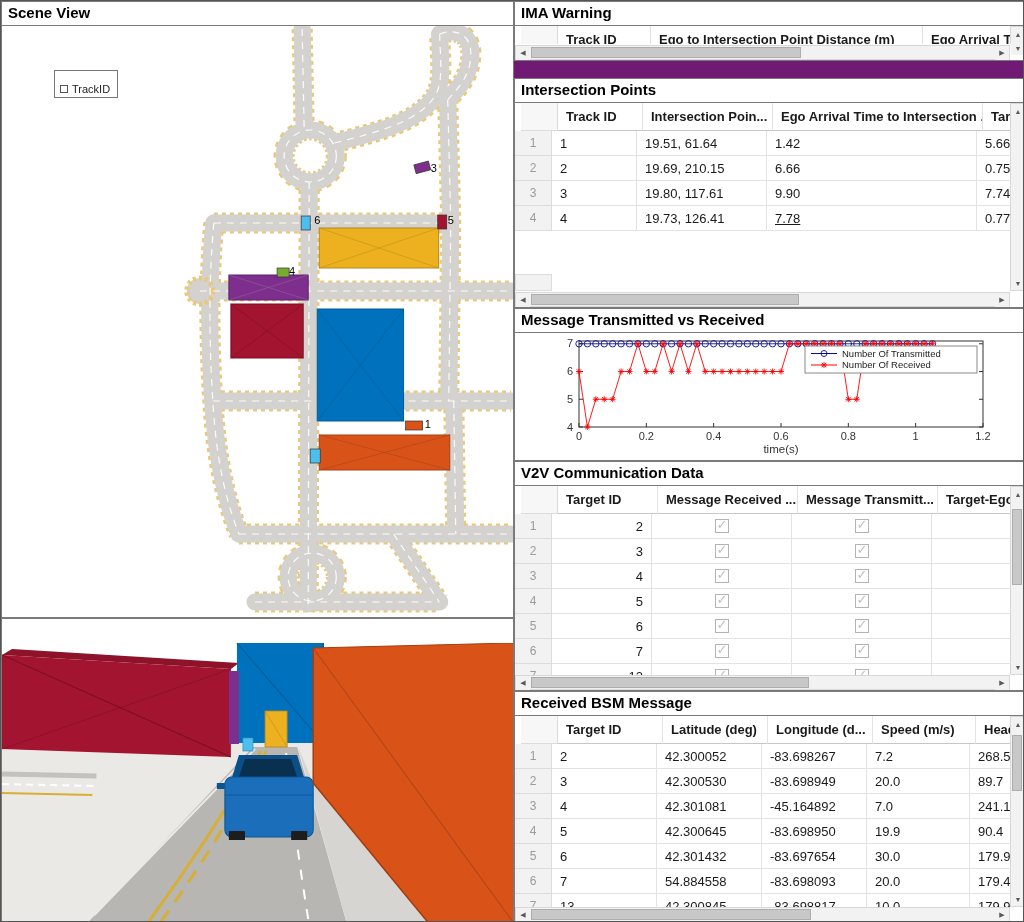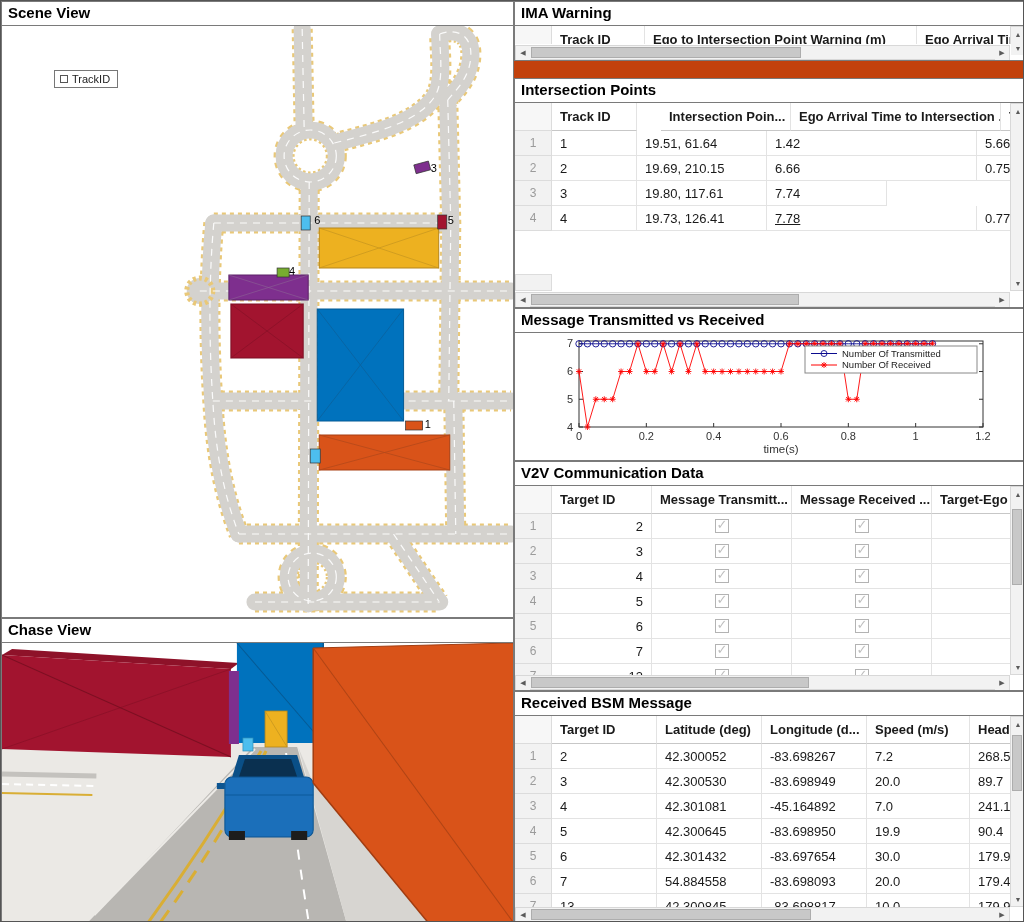--- a/index.html
+++ b/index.html
@@ -1,41 +1,41 @@
 <!DOCTYPE html>
 <html><head>
 <meta charset="utf-8">
 <style>
   * { box-sizing: border-box; margin: 0; padding: 0; }
   html,body { background:#fff; font-family:"Liberation Sans", sans-serif; }
-  #app { position:relative; width:1024px; height:922px; background:#c2410c; border:1px solid #555; overflow:hidden; }
+  #app { position:relative; width:1024px; height:922px; background:#701a75; border:1px solid #555; overflow:hidden; }
   .panel { position:absolute; border:1px solid #7a7a7a; background:#fff; overflow:hidden; }
   .panel-title { height:24px; line-height:22px; padding-left:6px; font-weight:bold; font-size:15px; color:#000; background:#fff; border-bottom:1px solid #7a7a7a; white-space:nowrap; }
   .panel-body { position:absolute; top:24px; left:0; right:0; bottom:0; background:#fff; }
   
   .tbl-viewport { position:absolute; top:0; left:0; overflow:hidden; background:#fff; }
   .trow { display:flex; height:25px; }
-  .thead { height:28px; }
+  .thead { height:28px;padding-left:6px; }
   .tcell, .hcell, .rownum { flex:none; border-right:1px solid #e3e3e3; border-bottom:1px solid #e3e3e3; font-size:13px; padding:0 8px; display:flex; align-items:center; overflow:hidden; white-space:nowrap; background:#fff; color:#1a1a1a; }
   .hcell { font-weight:bold; border-bottom:1px solid #c7c7c7; }
   .rownum { width:37px; justify-content:center; padding:0; background:#f2f2f2; color:#9b9b9b; font-size:12px; border-color:#dcdcdc; }
   .thead .rownum { background:#f7f7f7; }
   .cb-cell { justify-content:center; }
   .checkbox { width:14px; height:14px; border:1px solid #b3b3b3; background:#fff; position:relative; flex:none; }
   .checkbox.checked::after { content:"\2713"; position:absolute; left:1px; top:-3px; font-size:13px; color:#bfbfbf; }
   .rownum-stub { position:absolute; left:0; width:37px; height:17px; background:#f2f2f2; border:1px solid #dcdcdc; }
   
   .sb-h { position:absolute; height:15px; background:#f2f2f2; border:1px solid #d8d8d8; display:flex; }
   .sb-v { position:absolute; width:14px; background:#f2f2f2; border:1px solid #d8d8d8; display:flex; flex-direction:column; }
   .sb-arrow { flex:none; width:14px; height:14px; display:flex; align-items:center; justify-content:center; font-size:7px; color:#5a5a5a; background:#f2f2f2; }
   .sb-track { flex:1; position:relative; }
   .sb-thumb-h { position:absolute; top:1px; bottom:1px; background:#c8c8c8; border:1px solid #adadad; }
   .sb-thumb-v { position:absolute; left:1px; right:1px; background:#c8c8c8; border:1px solid #adadad; }
   
-  .trackid-legend { position:absolute; left:52px; top:44px; background:#fff; border:1px solid #777; padding:2px 7px 2px 5px; font-size:11px; display:flex; align-items:center; gap:4px; color:#222; }
+  .trackid-legend { position:absolute; left:52px; top:44px; background:#fff; border:1px solid #777; padding:12px 7px 2px 5px; font-size:11px; display:flex; align-items:center; gap:4px; color:#222; }
   .legend-checkbox { width:8px; height:8px; border:1px solid #555; background:#fff; display:inline-block; }
   svg { display:block; }
 </style>
 </head>
 <body>
 
 <div id="app">
 
 <section class="panel" style="left:0;top:0;width:513px;height:617px">
   <div class="panel-title">Scene View</div>
@@ -105,21 +105,20 @@
       </g>
     </svg>
     <div class="trackid-legend">
       <span class="legend-checkbox"></span>
       <span>TrackID</span>
     </div>
   </div>
 </section>
 
 <section class="panel" style="left:0;top:617px;width:513px;height:305px">
-  <div class="panel-title">Chase View</div>
   <div class="panel-body">
     <svg viewBox="0 0 509 279" preserveAspectRatio="none" style="position:absolute;inset:0;width:100%;height:100%">
       <rect x="0" y="98" width="509" height="181" fill="#ebe9e5"></rect>
       <g>
         <line x1="0" y1="131" x2="94" y2="133" stroke="#c4c2be" stroke-width="5"></line>
         <line x1="0" y1="141" x2="92" y2="143" stroke="#ffffff" stroke-width="2" stroke-dasharray="7 5"></line>
         <line x1="0" y1="150" x2="90" y2="152" stroke="#d9ae35" stroke-width="2"></line>
       </g>
       <polygon points="86,279 250,104 294,104 343,279" fill="#b8b6b2"></polygon>
       <polygon points="343,279 424,279 310,140 295,104" fill="#d7d5d1"></polygon>
@@ -166,21 +165,21 @@
   </div>
 </section>
 
 <section class="panel" style="left:513px;top:0;width:511px;height:60px">
   <div class="panel-title">IMA Warning</div>
   <div class="panel-body">
     <div class="tbl-viewport" id="ima-table" style="right:14px;bottom:16px">
           <div class="trow thead">
             <div class="rownum"></div>
             <div class="hcell" style="width: 93px;">Track ID</div>
-            <div class="hcell" style="width: 272px;">Ego to Intersection Point Warning (m)</div>
+            <div class="hcell" style="width: 272px;">Ego to Intersection Point Distance (m)</div>
             <div class="hcell" style="width: 120px;">Ego Arrival Tim...</div>
           </div>
         </div>
     <div class="sb-v" style="top:0;bottom:16px;right:0">
           <div class="sb-arrow">▲</div>
           <div class="sb-track"></div>
           <div class="sb-arrow">▼</div>
         </div>
     <div class="sb-h" style="left:0;right:14px;bottom:0">
           <div class="sb-arrow">◀</div>
@@ -192,21 +191,21 @@
   </div>
 </section>
 
 <section class="panel" style="left:513px;top:77px;width:511px;height:230px">
   <div class="panel-title">Intersection Points</div>
   <div class="panel-body">
     <div class="tbl-viewport" id="int-table" style="right:14px;bottom:16px">
           <div class="trow thead">
             <div class="rownum"></div>
             <div class="hcell" style="width: 85px;">Track ID</div>
-            <div class="hcell" style="width: 130px; margin-left: 24px;">Intersection Poin...</div>
+            <div class="hcell" style="width: 130px;">Intersection Poin...</div>
             <div class="hcell" style="width: 210px;">Ego Arrival Time to Intersection ...</div>
             <div class="hcell" style="width: 120px;">Targe...</div>
           </div>
           <div class="trow">
             <div class="rownum">1</div>
             <div class="tcell" style="width: 85px;">1</div>
             <div class="tcell" style="width: 130px;">19.51, 61.64</div>
             <div class="tcell" style="width: 210px;">1.42</div>
             <div class="tcell" style="width: 120px;">5.66</div>
           </div>
@@ -214,20 +213,21 @@
             <div class="rownum">2</div>
             <div class="tcell" style="width: 85px;">2</div>
             <div class="tcell" style="width: 130px;">19.69, 210.15</div>
             <div class="tcell" style="width: 210px;">6.66</div>
             <div class="tcell" style="width: 120px;">0.75</div>
           </div>
           <div class="trow">
             <div class="rownum">3</div>
             <div class="tcell" style="width: 85px;">3</div>
             <div class="tcell" style="width: 130px;">19.80, 117.61</div>
+            <div class="tcell" style="width: 210px;">9.90</div>
             <div class="tcell" style="width: 120px;">7.74</div>
           </div>
           <div class="trow">
             <div class="rownum">4</div>
             <div class="tcell" style="width: 85px;">4</div>
             <div class="tcell" style="width: 130px;">19.73, 126.41</div>
             <div class="tcell" style="width: 210px; text-decoration: underline;">7.78</div>
             <div class="tcell" style="width: 120px;">0.77</div>
           </div>
         </div>
@@ -384,22 +384,22 @@
   </div>
 </section>
 
 <section class="panel" style="left:513px;top:460px;width:511px;height:230px">
   <div class="panel-title">V2V Communication Data</div>
   <div class="panel-body">
     <div class="tbl-viewport" id="v2v-table" style="right:14px;bottom:15px">
           <div class="trow thead">
             <div class="rownum"></div>
             <div class="hcell" style="width: 100px;">Target ID</div>
+            <div class="hcell" style="width: 140px;">Message Received ...</div>
             <div class="hcell" style="width: 140px;">Message Transmitt...</div>
-            <div class="hcell" style="width: 140px;">Message Received ...</div>
             <div class="hcell" style="width: 90px;">Target-Ego</div>
           </div>
           <div class="trow">
             <div class="rownum">1</div>
             <div class="tcell" style="width: 100px; justify-content: flex-end;">2</div>
             <div class="tcell cb-cell" style="width: 140px;">
               <div class="checkbox checked"></div>
             </div>
             <div class="tcell cb-cell" style="width: 140px;">
               <div class="checkbox checked"></div>

